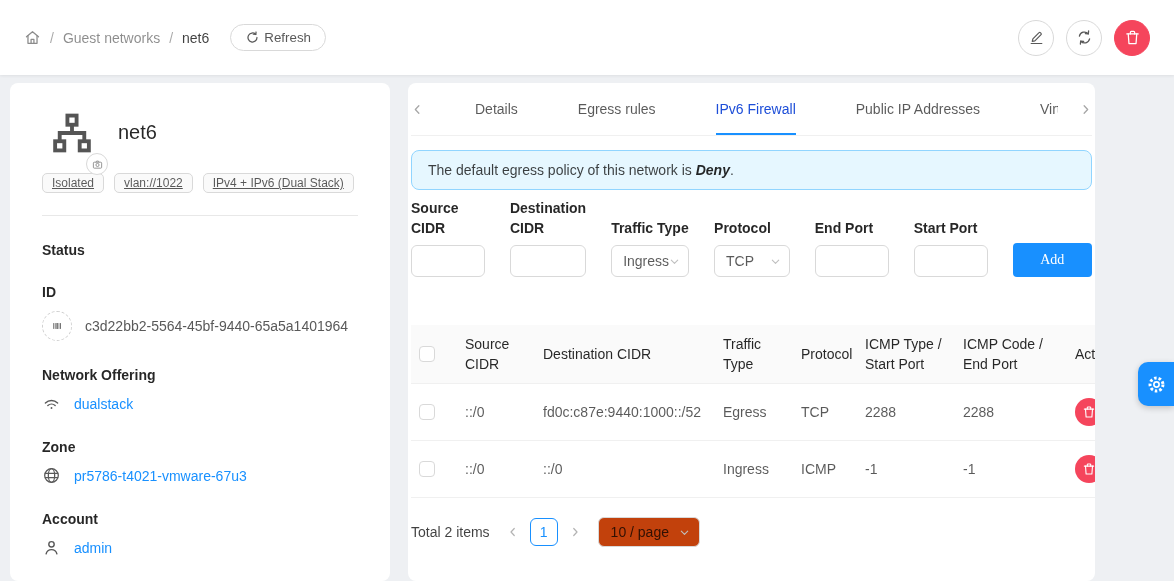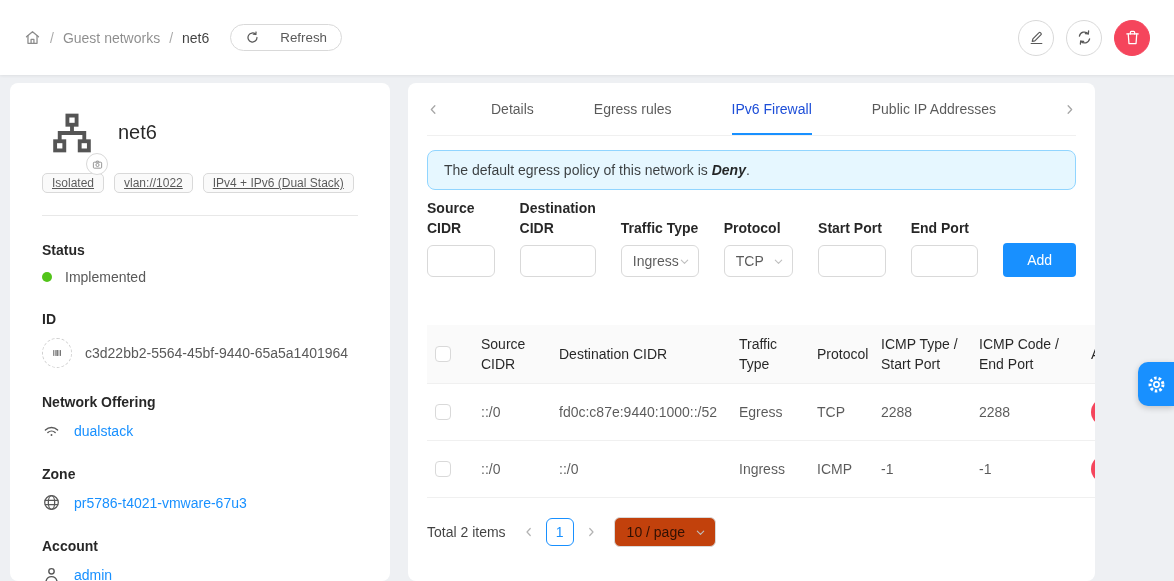--- a/index.html
+++ b/index.html
@@ -8,34 +8,34 @@
   .page { position:relative; width:1174px; height:581px; }
 
   
   .topbar { height:75px; background:#fff; display:flex; align-items:center;
     padding:0 24px; box-shadow:0 1px 3px rgba(0,0,0,0.07); position:relative; z-index:2; }
   .crumbs { display:flex; align-items:center; gap:9px; color:rgba(0,0,0,0.45); }
   .crumbs .icon-btn-bare { display:flex; align-items:center; color:#8c8c8c; cursor:pointer; }
   .crumb-sep { color:rgba(0,0,0,0.35); }
   .crumb-link { color:rgba(0,0,0,0.45); }
   .crumb-current { color:rgba(0,0,0,0.75); }
-  .refresh-pill { margin-left:12px; display:flex; align-items:center; gap:20px;
+  .refresh-pill { margin-left:12px; display:flex; align-items:center; gap:4px;
     border:1px solid #d9d9d9; border-radius:16px; padding:5px 14px; background:#fff;
     color:#595959; cursor:pointer; }
   .topbar-actions { margin-left:auto; display:flex; align-items:center; gap:12px; }
   .circle-btn { width:36px; height:36px; border-radius:50%; border:1px solid #d9d9d9;
     background:#fff; display:flex; align-items:center; justify-content:center;
     color:#595959; cursor:pointer; }
   .circle-btn.danger { background:#f5455c; border-color:#f5455c; color:#fff; }
 
   
   .content { display:flex; padding:8px 12px 0 10px; gap:18px; height:506px; }
   .card { background:#fff; border-radius:8px; }
   .left-card { width:380px; padding:28px 24px; overflow:hidden; }
-  .right-card { width:687px; padding:0 19px; overflow:hidden; }
+  .right-card { width:687px; padding:0 3px; overflow:hidden; }
 
   
   .res-head { display:flex; align-items:flex-start; position:relative; padding-left:16px; }
   .res-icon { color:#555; }
   .res-title { font-size:20px; color:rgba(0,0,0,0.85); margin:10px 0 0 24px; font-weight:400; }
   .cam-badge { position:absolute; left:52px; top:42px; width:22px; height:22px; border-radius:50%;
     background:#fff; border:1px solid #d9d9d9; display:flex; align-items:center; justify-content:center;
     color:#8c8c8c; cursor:pointer; }
   .tags { display:flex; gap:10px; margin:18px 0 0 8px;text-decoration:underline; }
   .tag { border:1px solid #d9d9d9; background:#fafafa; border-radius:5px; padding:2px 9px;
@@ -69,21 +69,21 @@
   .field { display:flex; flex-direction:column; }
   .field-label { font-weight:700; color:rgba(0,0,0,0.85); line-height:20px; margin-bottom:7px; }
   .w80 { width:80px; } .w84 { width:84px; } .w82 { width:82px; }
   .inp { height:32px; border:1px solid #d9d9d9; border-radius:6px; width:100%;
     font-family:inherit; font-size:14px; padding:0 8px; color:rgba(0,0,0,0.75); background:#fff; }
   .sel { height:32px; border:1px solid #d9d9d9; border-radius:6px; background:#fff;
     display:flex; align-items:center; justify-content:space-between; padding:0 8px 0 11px;
     color:rgba(0,0,0,0.65); cursor:pointer; }
   .sel .chev { color:#bfbfbf; display:flex; }
   .add-btn { margin-left:auto; width:86px; height:34px; background:#1890ff; color:#fff;
-    border:none; border-radius:4px; font-size:14px; font-family:Liberation Sans, sans-serif; cursor:pointer; }
+    border:none; border-radius:4px; font-size:14px; font-family:Liberation Serif, serif; cursor:pointer; }
 
   
   table.rules { width:100%; border-collapse:collapse; margin-top:48px; table-layout:fixed; }
   .rules th { background:#fafafa; font-weight:500; color:rgba(0,0,0,0.85); text-align:left;
     padding:9px 8px; line-height:20px; border-bottom:1px solid #f0f0f0; }
   .rules td { padding:14px 8px; line-height:20px; border-bottom:1px solid #f0f0f0; color:rgba(0,0,0,0.65); }
   .cb { width:16px; height:16px; border:1px solid #d9d9d9; border-radius:4px; background:#fff; cursor:pointer; }
   .row-del { width:28px; height:28px; border-radius:50%; background:#f5455c; border:none;
     display:flex; align-items:center; justify-content:center; color:#fff; cursor:pointer; }
 
@@ -187,24 +187,20 @@
       </div>
       <div class="tags">
         <span class="tag">Isolated</span>
         <span class="tag">vlan://1022</span>
         <span class="tag">IPv4 + IPv6 (Dual Stack)</span>
       </div>
       <hr class="divider">
 
       <div class="sect">
         <div class="sect-label">Status</div>
-        <div class="sect-value">
-          <span class="dot"></span>
-          <span>Implemented</span>
-        </div>
       </div>
 
       <div class="sect">
         <div class="sect-label">ID</div>
         <div class="sect-value">
           <span class="uuid-circ">
             <svg width="14" height="14" viewBox="0 0 24 24" stroke="currentColor" fill="none">
               <path d="M6.5 7v10" stroke-width="1.6"></path>
                 <path d="M9.5 7v10" stroke-width="1"></path>
                 <path d="M12.2 7v10" stroke-width="2.2"></path>
@@ -309,25 +305,25 @@
           <div class="sel">
             <span>TCP</span>
             <span class="chev">
               <svg width="11" height="11" viewBox="0 0 24 24" fill="none" stroke="currentColor" stroke-width="2.4" stroke-linecap="round" stroke-linejoin="round">
                   <polyline points="5,9 12,16 19,9"></polyline>
                 </svg>
             </span>
           </div>
         </div>
         <div class="field w80">
+          <div class="field-label">End Port</div>
+          <input class="inp" style="">
+        </div>
+        <div class="field w80">
           <div class="field-label">Start Port</div>
-          <input class="inp" style="">
-        </div>
-        <div class="field w80">
-          <div class="field-label">End Port</div>
           <input class="inp" style="">
         </div>
         <button class="add-btn">Add</button>
       </div>
 
       <table class="rules">
         <colgroup>
           <col style="width:46px">
             <col style="width:78px">
             <col style="width:180px">

